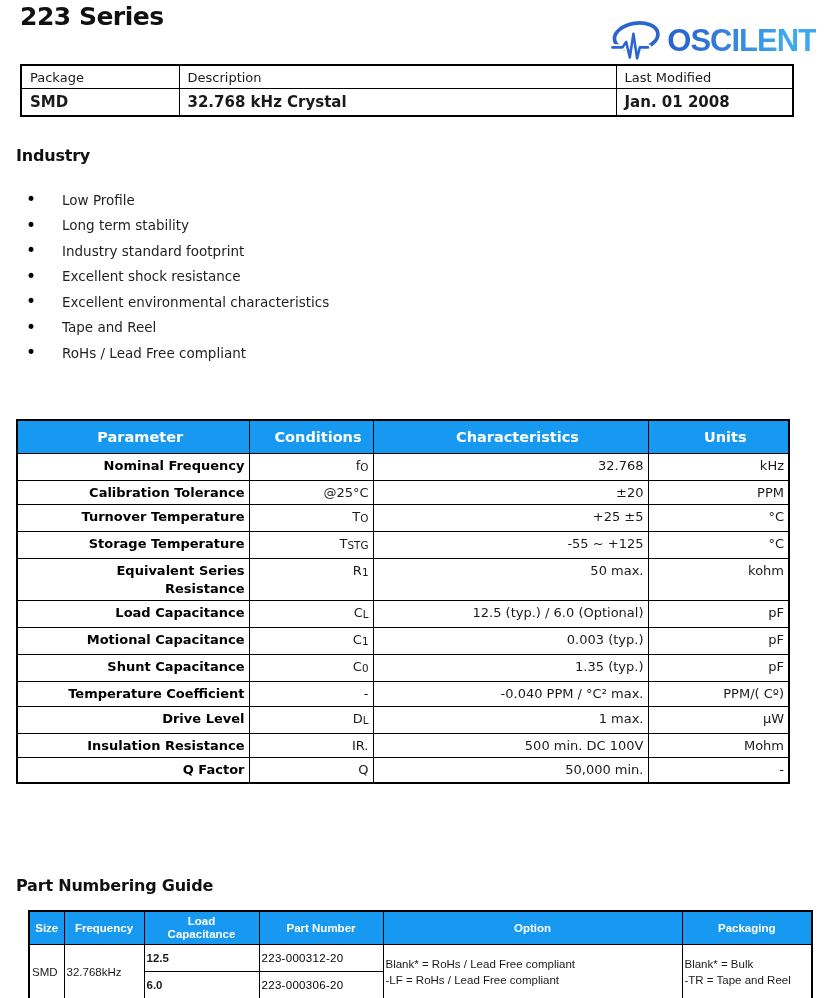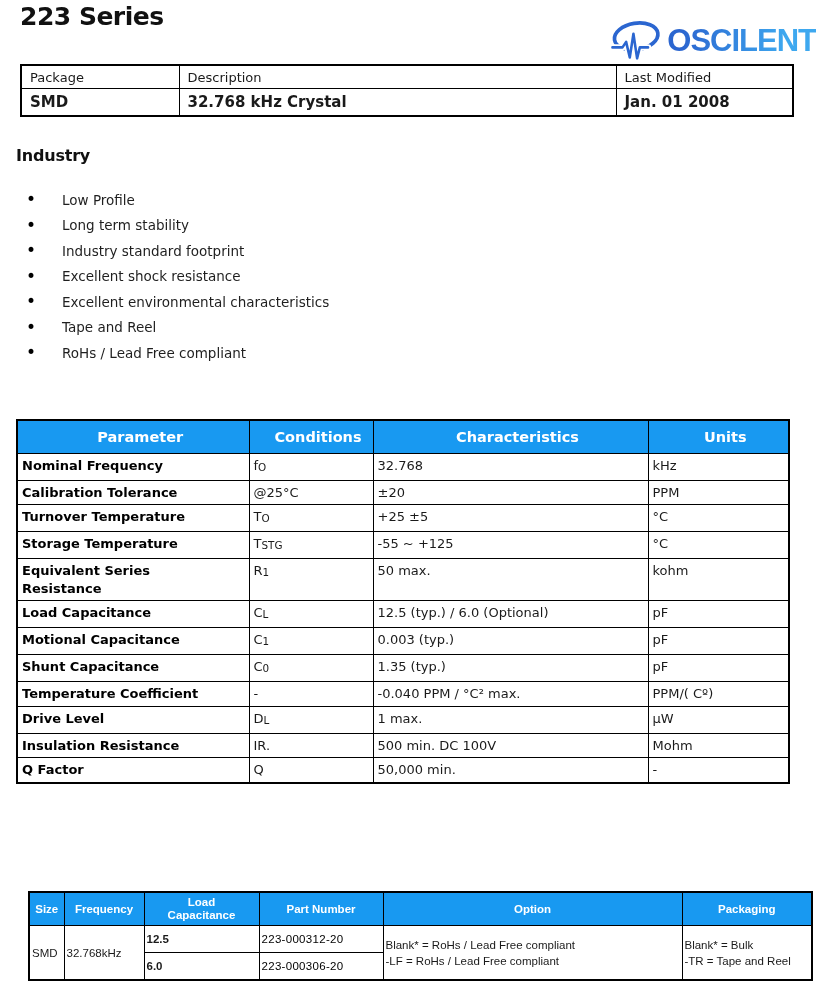--- a/index.html
+++ b/index.html
@@ -42,21 +42,21 @@
   .features .bullet{width:36px;font-size:17px;line-height:1;padding-left:2px;color:#000;}
 
   
   .electrical{position:absolute;top:404px;left:16px;width:772px;}
   .elec-table{width:772px;margin-top:15px;border-collapse:collapse;border:2px solid #000;table-layout:fixed;}
   .elec-table th{
     background:var(--blue,#1899F1);color:#fff;font-size:14.5px;font-weight:bold;
     text-align:center;padding:8px 0 8px 14px;border:1px solid #000;
   }
   .elec-table td{
-    border:1px solid #000;text-align:left;vertical-align:top;
+    border:1px solid #000;text-align:right;vertical-align:top;
     font-size:13px;line-height:17.5px;padding:3px 4px;height:17.5px;
   }
   .param-cell{font-weight:bold;white-space:pre-line;color:#000;}
   .subx{font-size:0.8em;vertical-align:-0.14em;}
 
   
   .pn{position:absolute;top:876px;left:16px;}
   .pn-table{
     margin:15px 0 0 12px;width:783px;border-collapse:collapse;border:2px solid #000;
     table-layout:fixed;font-family:"Liberation Sans",sans-serif;
@@ -229,20 +229,21 @@
             <td class="param-cell">Q Factor</td>
             <td class="cond-cell"><span>Q</span></td>
             <td class="char-cell">50,000 min.</td>
             <td class="unit-cell">-</td>
           </tr>
         </tbody>
     </table>
   </div>
 
   <div class="pn section">
+    <h2>Part Numbering Guide</h2>
     <table class="pn-table">
       <colgroup>
         <col style="width:35px">
           <col style="width:80px">
           <col style="width:115px">
         <col style="width:124px">
           <col style="width:299px">
           <col style="width:130px">
       </colgroup>
       <thead>

